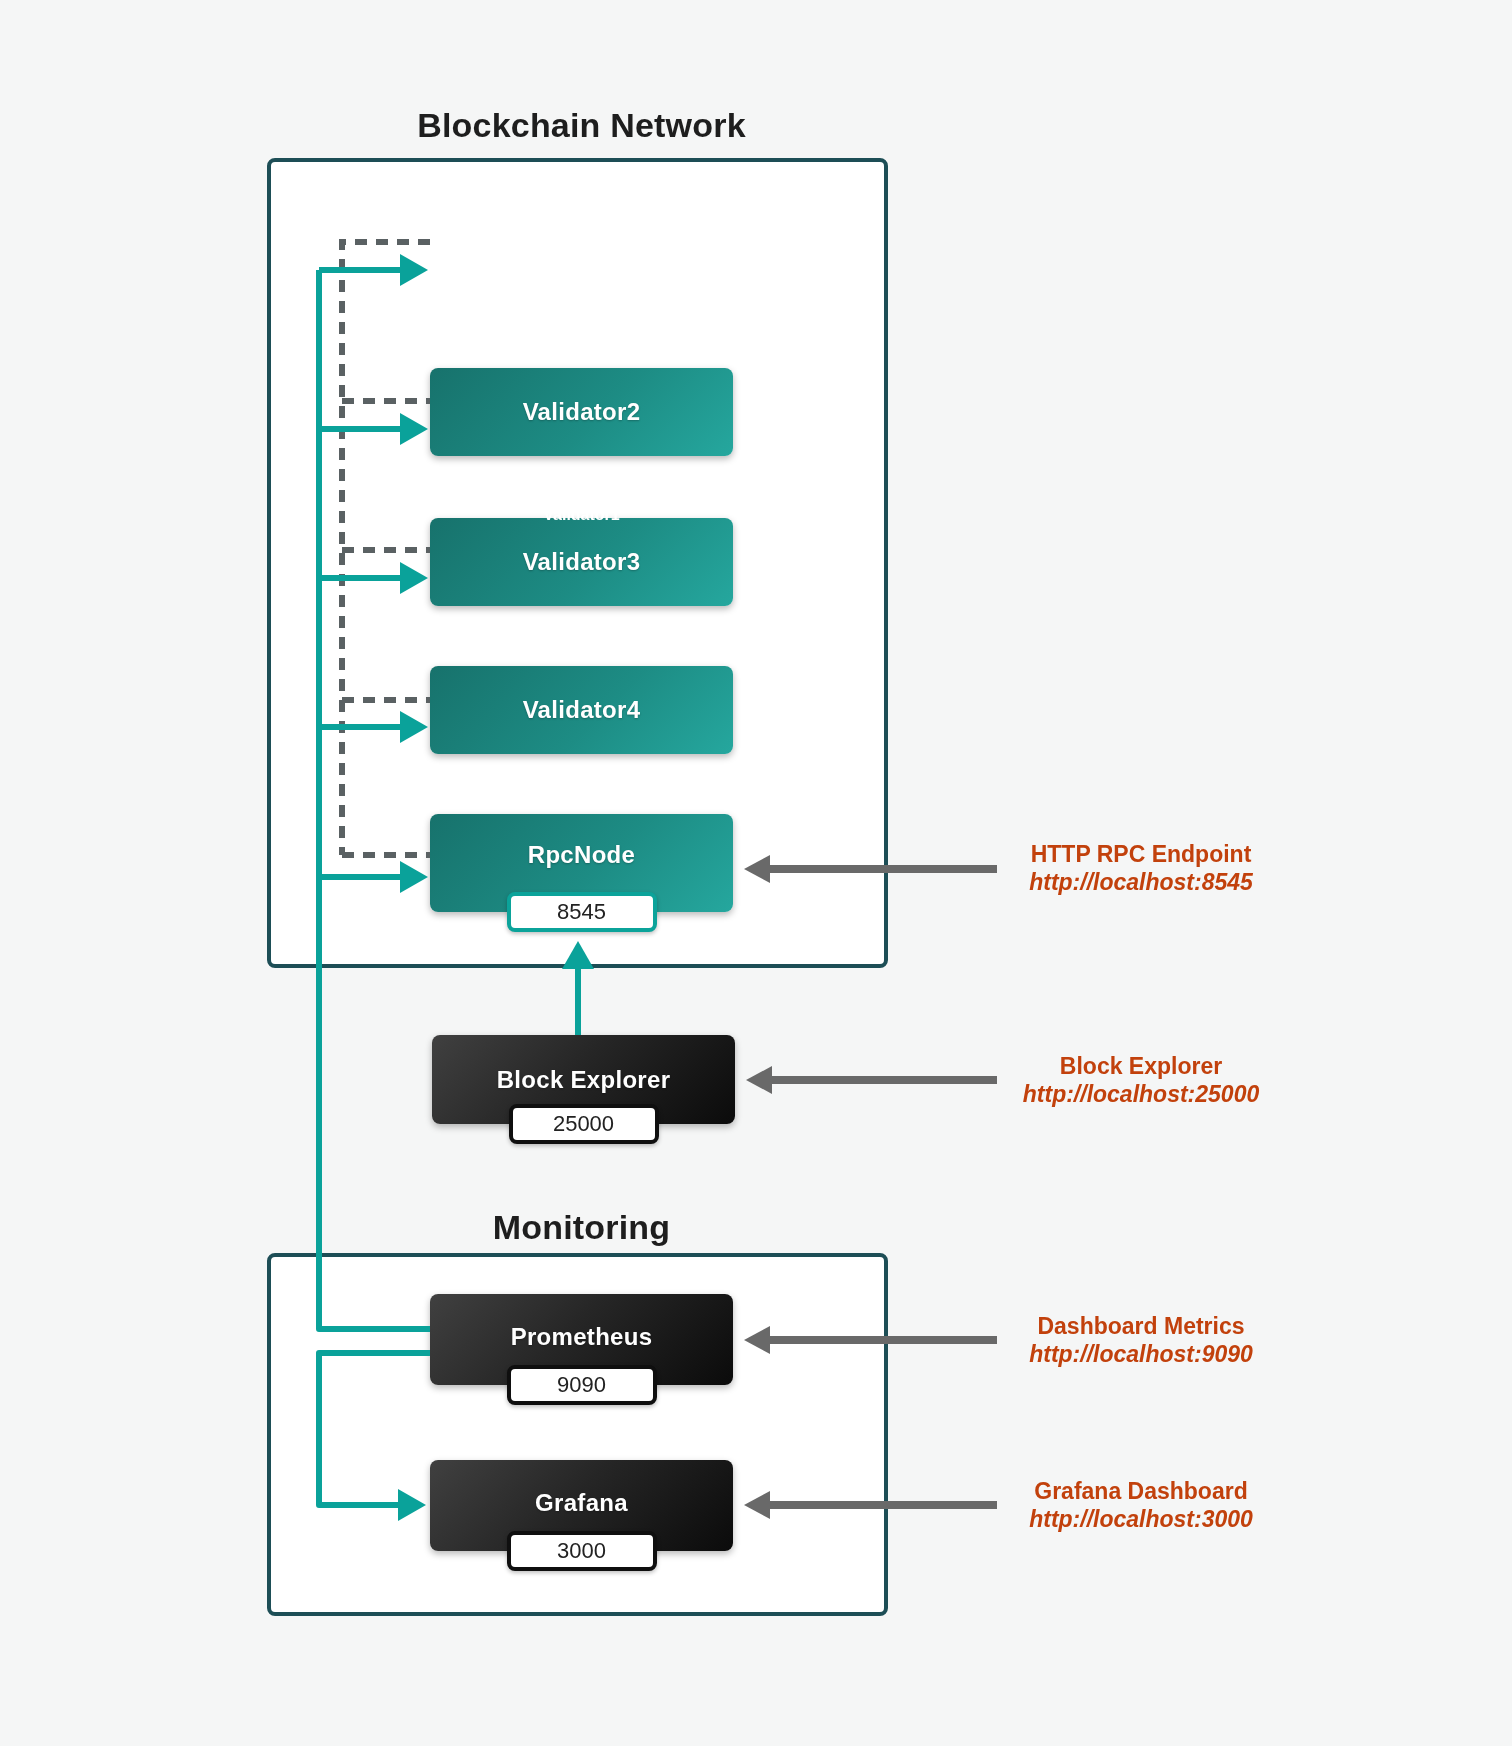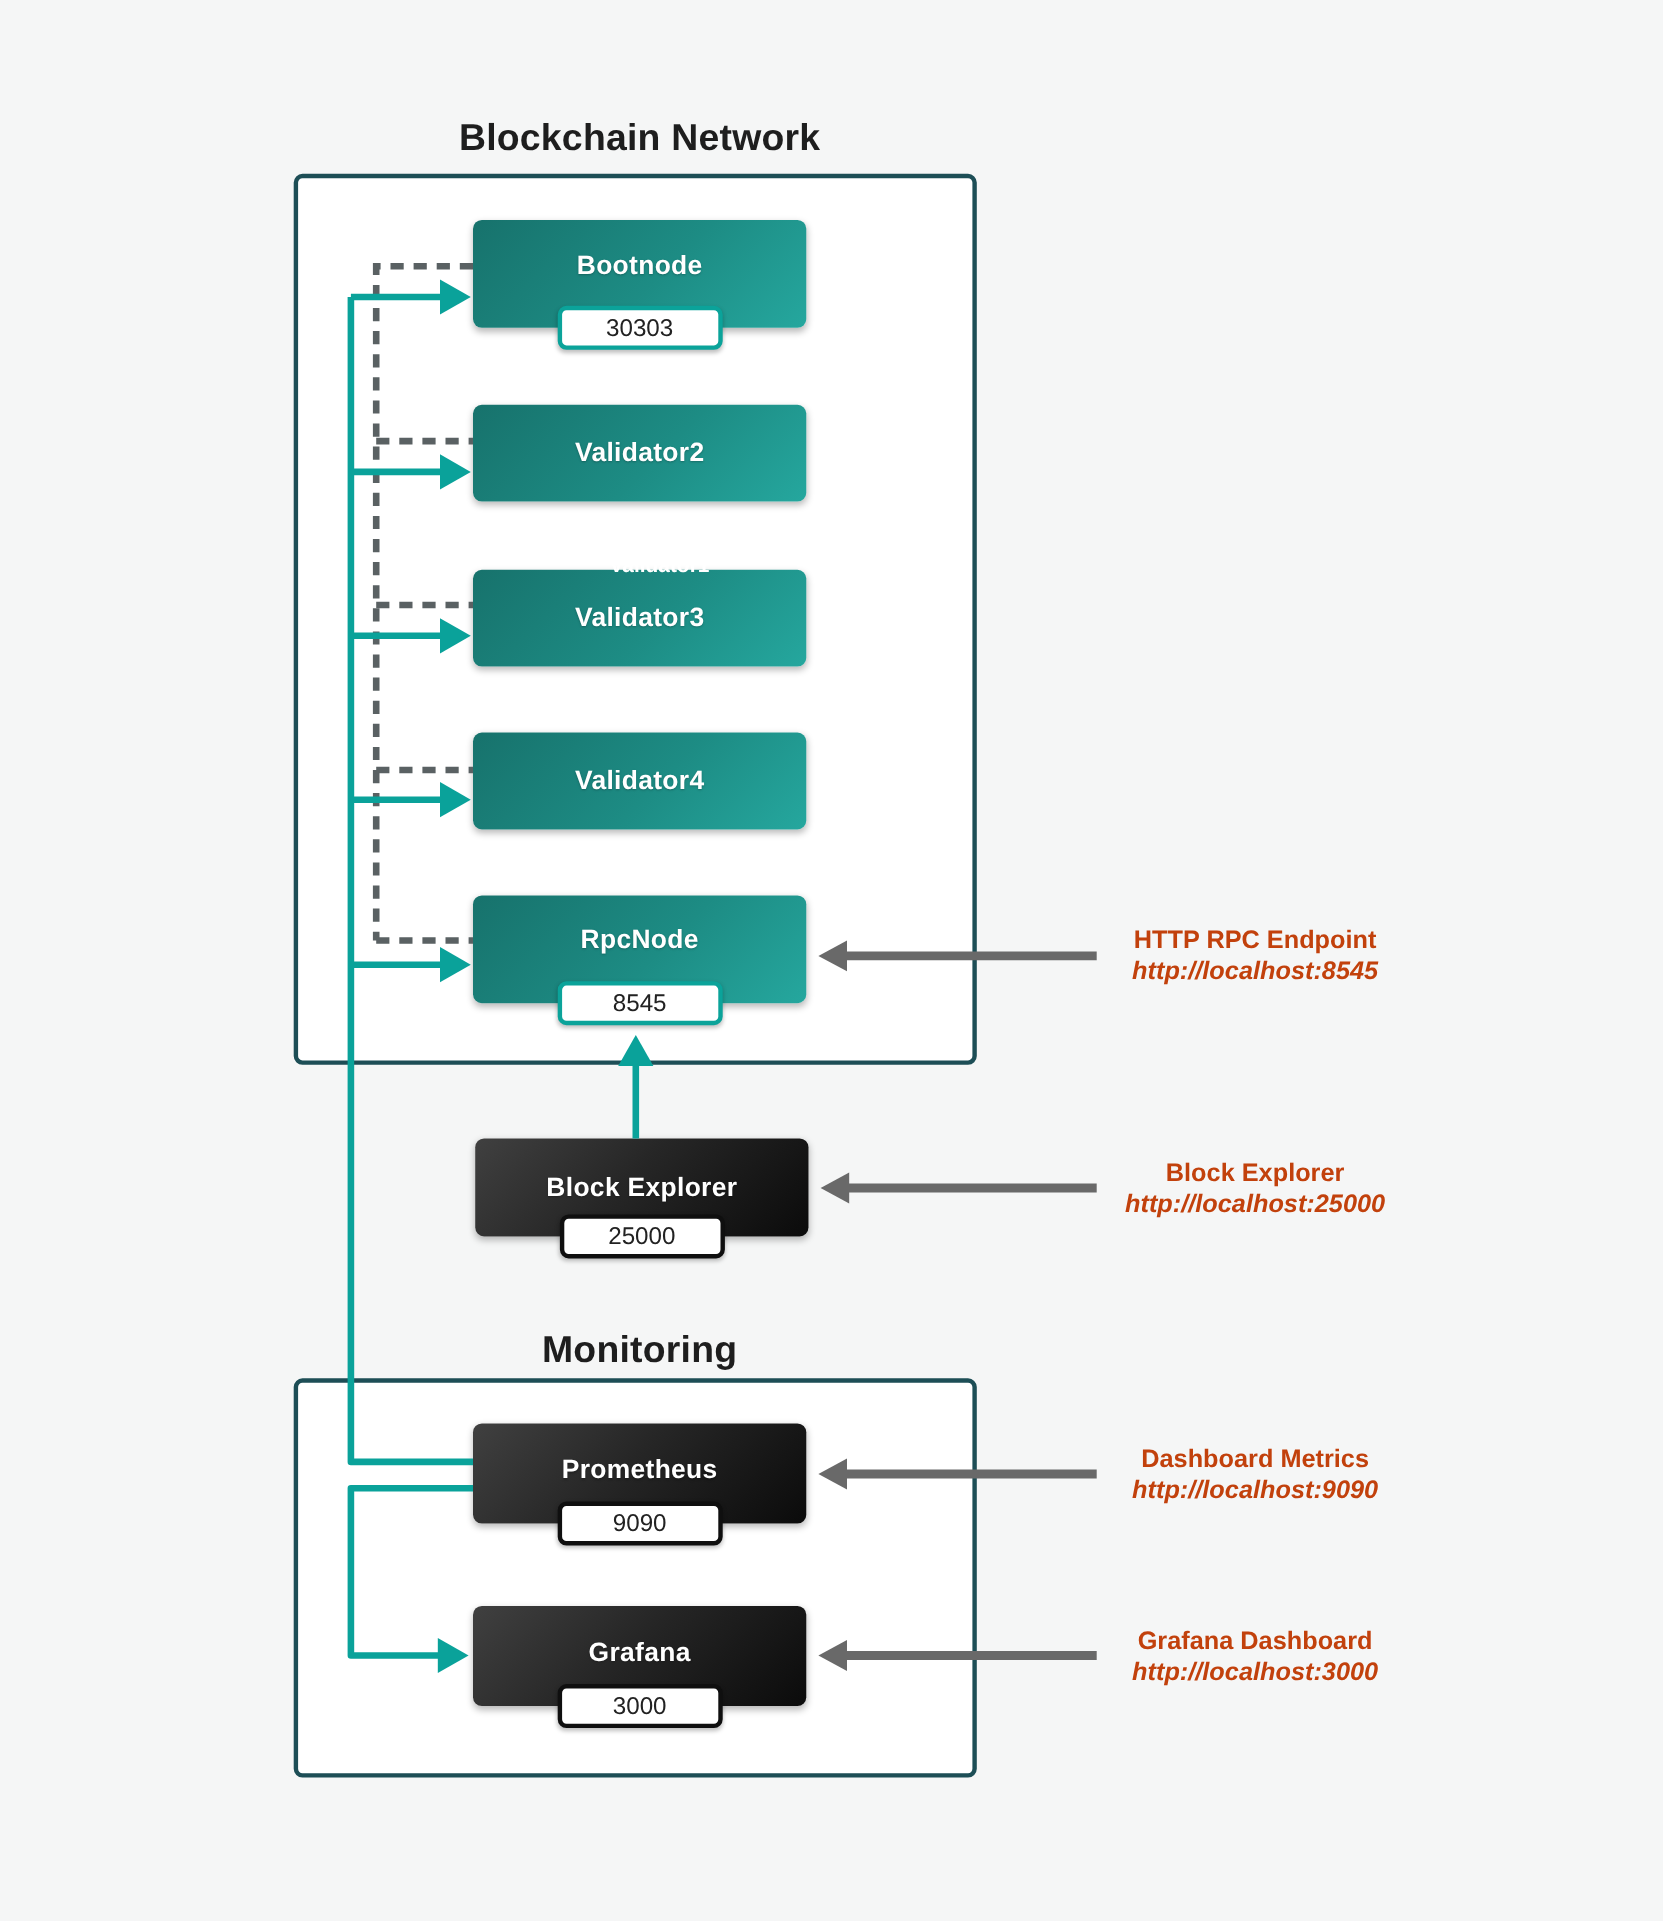--- a/index.html
+++ b/index.html
@@ -33,42 +33,38 @@
     font-size:22px;color:#222222;box-shadow:0 2px 4px rgba(0,0,0,.25);
   }
   .port-badge.teal-border{border:4px solid #0ba39a;}
   .port-badge.dark-border{border:4px solid #0f0f0f;}
   .endpoint-label{
     position:absolute;left:941px;width:400px;text-align:center;
     font-size:23px;line-height:28px;font-weight:700;color:#c2410c;
   }
   .endpoint-label .url{font-style:italic;}
   .artifact{
-    position:absolute;left:448px;width:303px;top:503px;height:24px;line-height:24px;
-    text-align:center;color:#ffffff;font-size:19px;font-weight:700;z-index:6;
+    position:absolute;left:430px;width:303px;top:503px;height:24px;line-height:24px;
+    text-align:center;color:#ffffff;font-size:16px;font-weight:700;z-index:6;
     pointer-events:none;
   }
   svg.wires{position:absolute;left:0;top:0;z-index:5;}
   .z-node{z-index:3;}
 </style>
 </head>
 <body>
 
 <div class="canvas">
 
   <div class="section-title" style="top:106px;">Blockchain Network</div>
   <div class="section-title" style="top:1208px;">Monitoring</div>
 
   <div class="container-box" style="top:158px;height:810px;"></div>
   <div class="container-box" style="top:1253px;height:363px;"></div>
 
-  <div class="node teal z-node" style="left:430px;top:200px;height:98px;">
-    <span class="node-label" style="transform:translateY(-7px);">Bootnode</span>
-    <span class="port-badge teal-border">30303</span>
-  </div>
 
   <div class="node teal z-node" style="left:430px;top:368px;height:88px;">
     <span class="node-label">Validator2</span>
   </div>
 
   <div class="node teal z-node" style="left:430px;top:518px;height:88px;">
     <span class="node-label">Validator3</span>
   </div>
 
   <div class="artifact">Validator1</div>

